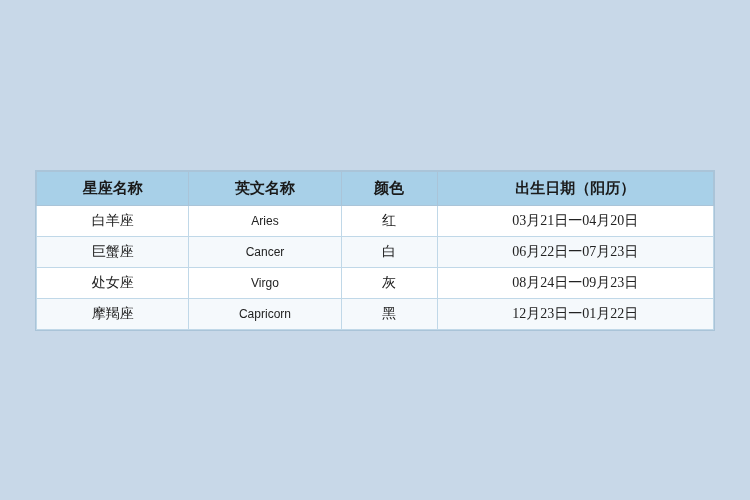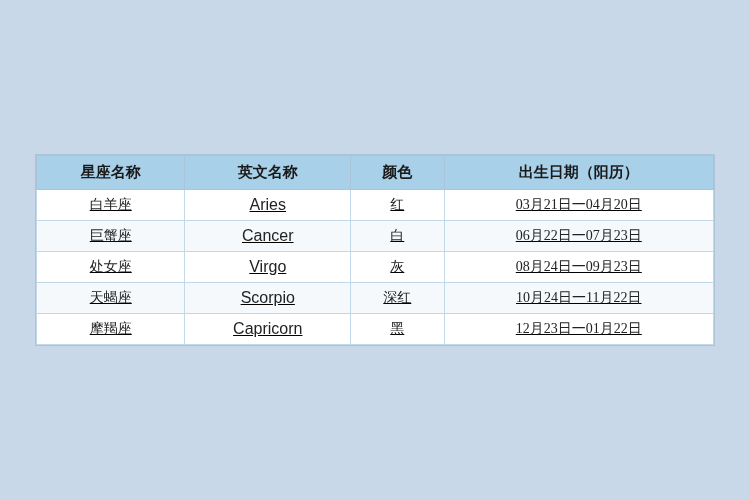--- a/index.html
+++ b/index.html
@@ -38,38 +38,37 @@
       padding: 7px 10px;
       text-align: center;
       font-size: 15px;
       font-weight: bold;
       color: #1a1a1a;
       margin-top: 24px;
     }
 
     tbody tr {
       background-color: #ffffff;
-      text-decoration: underline;
     }
 
     tbody tr:nth-child(even) {
       background-color: #f5f9fc;
     }
 
     tbody td {
       border: 1px solid #c0d8e8;
       padding: 6px 10px;
       text-align: center;
       font-size: 14px;
       color: #222;
     }
 
     td.english {
       font-family: Arial, sans-serif;
-      font-size: 16px;
+      font-size: 12px;
     }
   </style>
 </head>
 <body>
 
 <div class="table-container">
   <table>
     <thead>
       <tr>
         <th>星座名称</th>
@@ -91,26 +90,20 @@
           <td>白</td>
           <td>06月22日一07月23日</td>
         </tr>
         <tr>
           <td>处女座</td>
           <td class="english">Virgo</td>
           <td>灰</td>
           <td>08月24日一09月23日</td>
         </tr>
         <tr>
-          <td>天蝎座</td>
-          <td class="english">Scorpio</td>
-          <td>深红</td>
-          <td>10月24日一11月22日</td>
-        </tr>
-        <tr>
           <td>摩羯座</td>
           <td class="english">Capricorn</td>
           <td>黑</td>
           <td>12月23日一01月22日</td>
         </tr>
       </tbody>
   </table>
 </div>
 
 </body></html>

